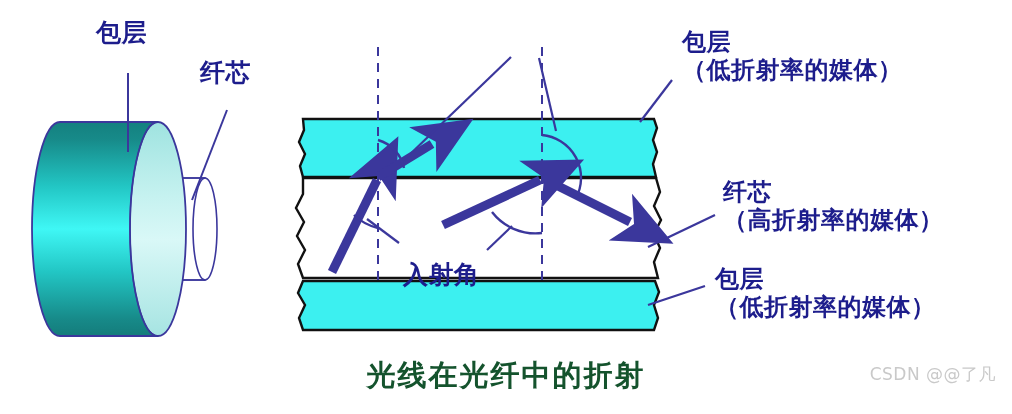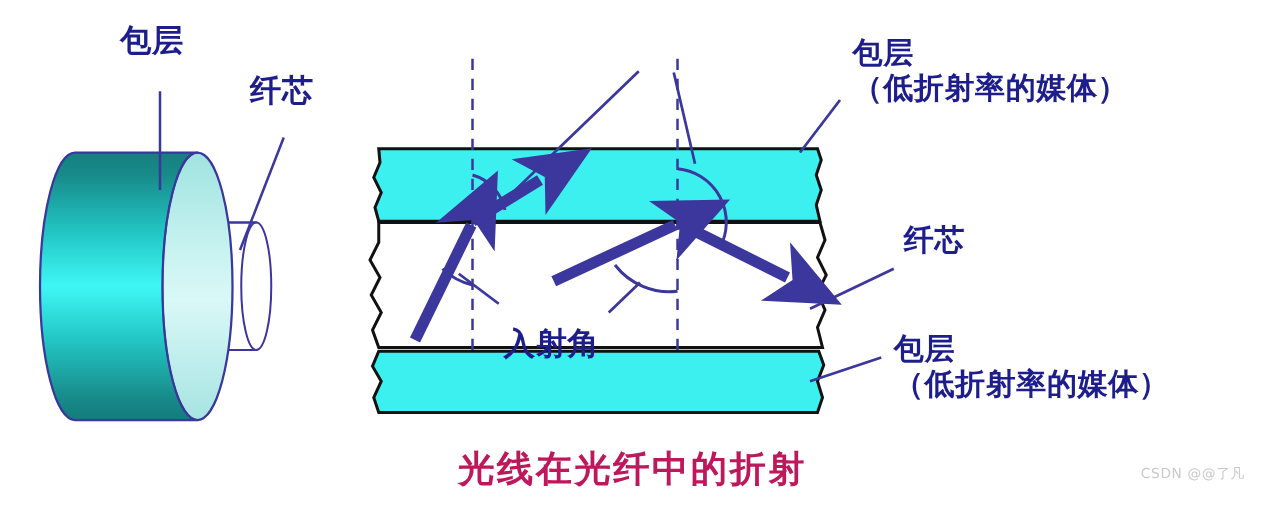--- a/index.html
+++ b/index.html
@@ -45,34 +45,34 @@
   .lbl-clad-bottom      { left: 715px; top: 265px; font-size: 24px; }
   .sub-line {
     display: block;
   }
   .title-text {
     position: absolute;
     left: 0;
     top: 356px;
     width: 1012px;
     text-align: center;
-    color: #be185d;
+    color: #14532d;
     font-family: "DejaVu Sans", "Liberation Sans", sans-serif;
     font-weight: bold;
     font-size: 29px;
     letter-spacing: 2px;
     user-select: none;
   }
   .watermark {
     position: absolute;
     right: 16px;
     bottom: 8px;
     color: #c9c9c9;
     font-family: "DejaVu Sans", "Liberation Sans", sans-serif;
-    font-size: 11px;
+    font-size: 17px;
     letter-spacing: 0.5px;
     user-select: none;
   }
 </style>
 </head>
 <body>
 
 <div id="stage">
 
   <svg id="diagram-svg" viewBox="0 0 1012 414">
@@ -182,20 +182,21 @@
 
   <div class="label-text lbl-incident-angle">入射角</div>
 
   <div class="label-text lbl-clad-top">
     <span class="sub-line">包层</span>
     <span class="sub-line">（低折射率的媒体）</span>
   </div>
 
   <div class="label-text lbl-core-right">
     <span class="sub-line">纤芯</span>
+    <span class="sub-line">（高折射率的媒体）</span>
   </div>
 
   <div class="label-text lbl-clad-bottom">
     <span class="sub-line">包层</span>
     <span class="sub-line">（低折射率的媒体）</span>
   </div>
 
   <div class="title-text">光线在光纤中的折射</div>
 
   <div class="watermark">CSDN @@了凡</div>

